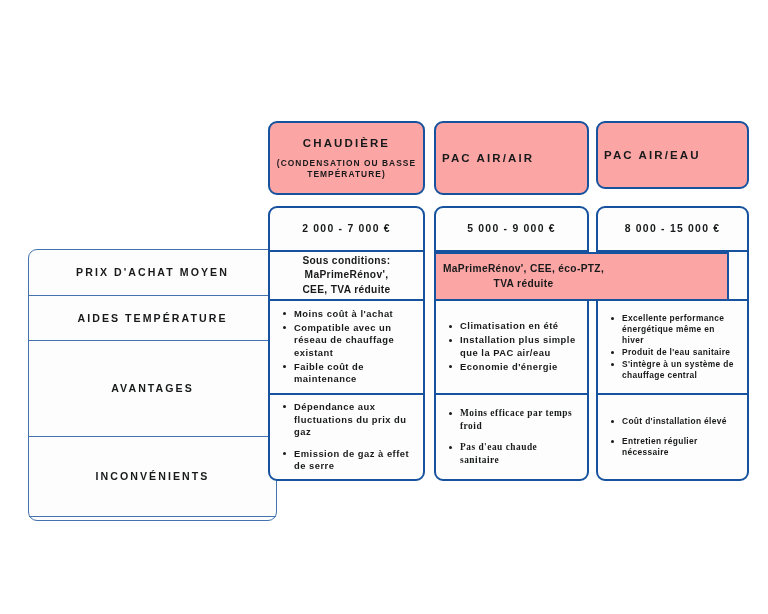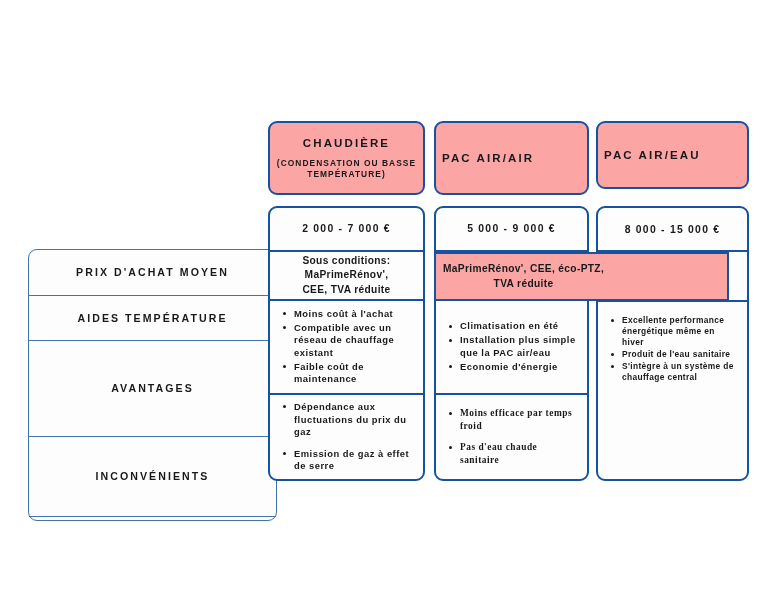--- a/index.html
+++ b/index.html
@@ -255,20 +255,28 @@
     <div class="cell" style="height:94px;">
       <div class="cellbody">
         <ul class="bullets bl-sm">
             <li>Excellente performance énergétique même en hiver</li>
             <li>Produit de l'eau sanitaire</li>
             <li>S'intègre à un système de chauffage central</li>
           </ul>
       </div>
     </div>
 
+    <div class="cell" style="height:85px;">
+      <div class="cellbody">
+        <ul class="bullets bl-sm spaced">
+            <li>Coût d'installation élevé</li>
+            <li>Entretien régulier nécessaire</li>
+          </ul>
+      </div>
+    </div>
   </div>
 
   <div class="box" style="left:434px; top:252px; width:295px; height:49px; border-radius:0;">
     <div class="aid">MaPrimeRénov', CEE, éco-PTZ,
 TVA réduite</div>
   </div>
 
 </div>
 
 </body></html>

